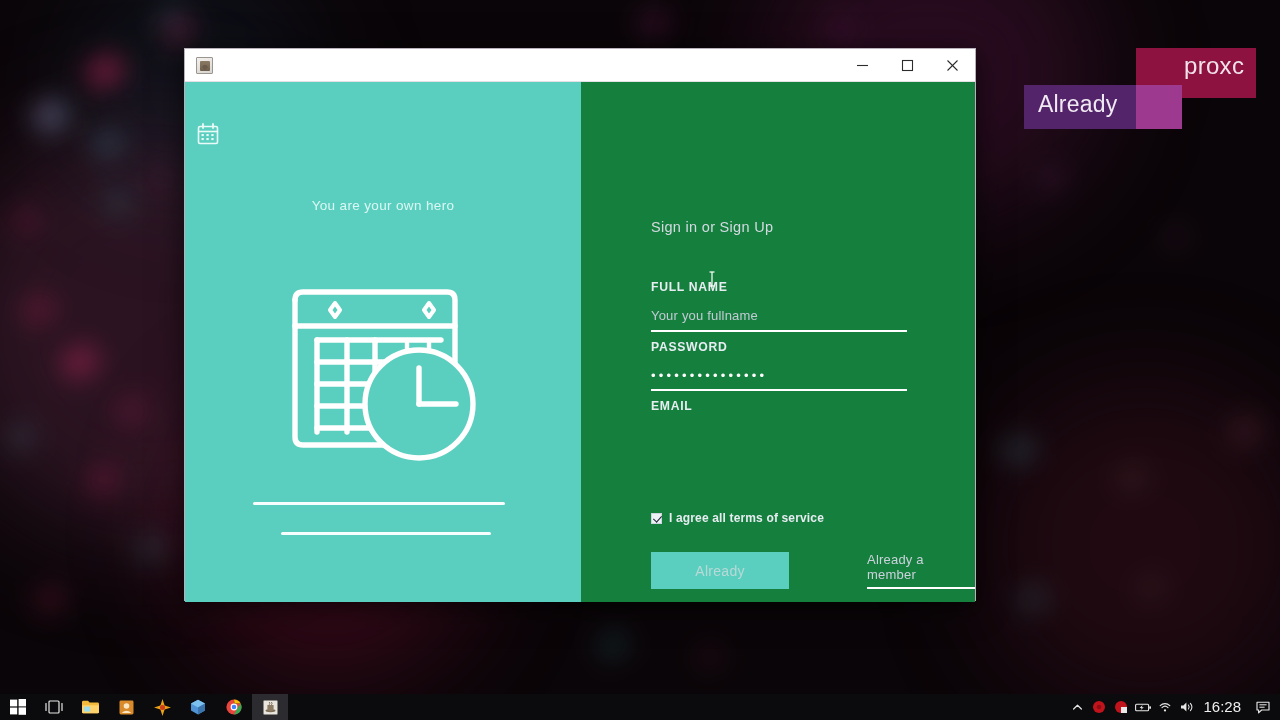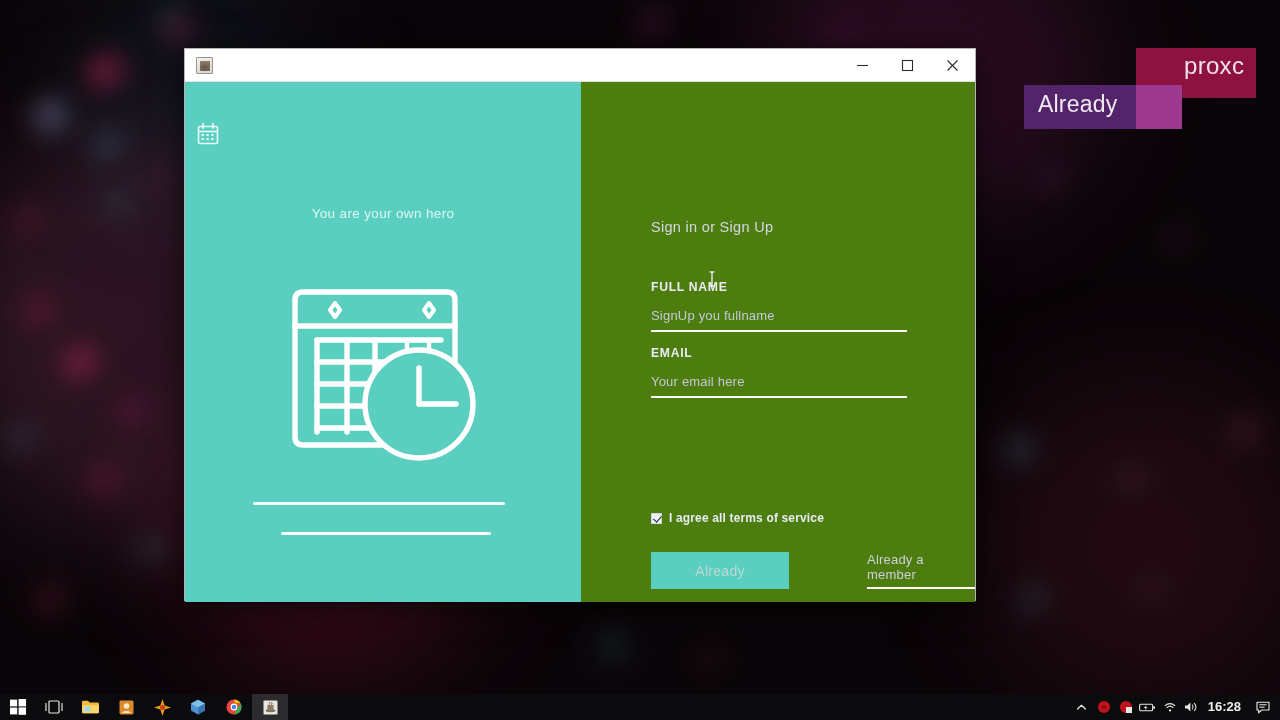--- a/index.html
+++ b/index.html
@@ -113,49 +113,48 @@
     width: 22px; height: 22px;
   }
   #tagline {
     position: absolute; top: 112px; left: 0; width: 100%;
     text-align: center;
     color: #e6fbf7;
     font-size: 13.5px;
     line-height: 24px;
     letter-spacing: .35px;
     opacity: .93;
-    margin-top: 8px;
   }
   #tagline .l2 { display:block; margin-top: 1px; padding-right: 5px; }
   #hero-art {
     position: absolute; left: 104px; top: 200px;
     width: 200px; height: 190px;
   }
   #deco-lines {
     position: absolute; left: 0; top: 420px; width: 100%;
   }
   .dline {
     height: 3px; background: #ffffff; border-radius: 2px;
     opacity: .96;
   }
   #dline1 { width: 252px; margin-left: 68px; }
   #dline2 { width: 210px; margin-left: 96px; margin-top: 27px; }
 
   
   #right-panel {
-    flex: 1 1 auto; background: #4d7c0f;
+    flex: 1 1 auto; background: #15803d;
     position: relative; padding: 0 22px 4px 70px; text-decoration: underline;
   }
   #signin-title {
     position: absolute; left: 70px; top: 137px;
     font-size: 14.5px; color: #d4d9e2;
     letter-spacing: .3px;
   }
   #form { position: absolute; left: 70px; top: 198px; width: 256px; }
-  .field { margin-bottom: 14px; }
+  .field { margin-bottom: 8px; }
   .flabel {
     font-size: 12.2px; font-weight: bold;
     color: #e8ecf3; letter-spacing: .7px;
     margin-bottom: 14px;
   }
   .finput {
     font-size: 13px; color: #c3cad6;
     letter-spacing: .2px;
     padding-bottom: 7px;
     border-bottom: 2px solid #ffffff;
@@ -232,22 +231,22 @@
   #tray {
     margin-left: auto; display: flex; align-items: center;
     height: 26px; padding-right: 4px;
   }
   .tray-ico {
     width: 22px; height: 26px;
     display: flex; align-items: center; justify-content: center;
     color: #e6e6e6;
   }
   #tray-clock {
-    font-size: 13px; color: #eeeeee;
-    padding: 0 9px 0 5px; line-height: 26px; font-weight: bold;
+    font-size: 15px; color: #eeeeee;
+    padding: 0 9px 0 5px; line-height: 26px;
   }
   #action-center {
     width: 26px; height: 26px;
     display: flex; align-items: center; justify-content: center;
   }
 </style>
 </head>
 <body>
 
 <div id="desktop">
@@ -385,27 +384,30 @@
     </div>
 
     <div id="right-panel">
 
       <div id="signin-title">Sign in or Sign Up</div>
 
       <div id="form">
 
         <div class="field">
           <div class="flabel">FULL NAME</div>
-          <div class="finput">SignUp you fullname</div>
+          <div class="finput">Your you fullname</div>
         </div>
 
+        <div class="field">
+          <div class="flabel">PASSWORD</div>
+          <div class="finput dots">•••••••••••••••</div>
+        </div>
 
         <div class="field">
           <div class="flabel">EMAIL</div>
-          <div class="finput">Your email here</div>
         </div>
       </div>
 
       <div id="terms-row">
         <div id="terms-box"></div>
         <div id="terms-label">I agree all terms of service</div>
       </div>
 
       <div id="actions">
         <button id="signup-btn">Already</button>

